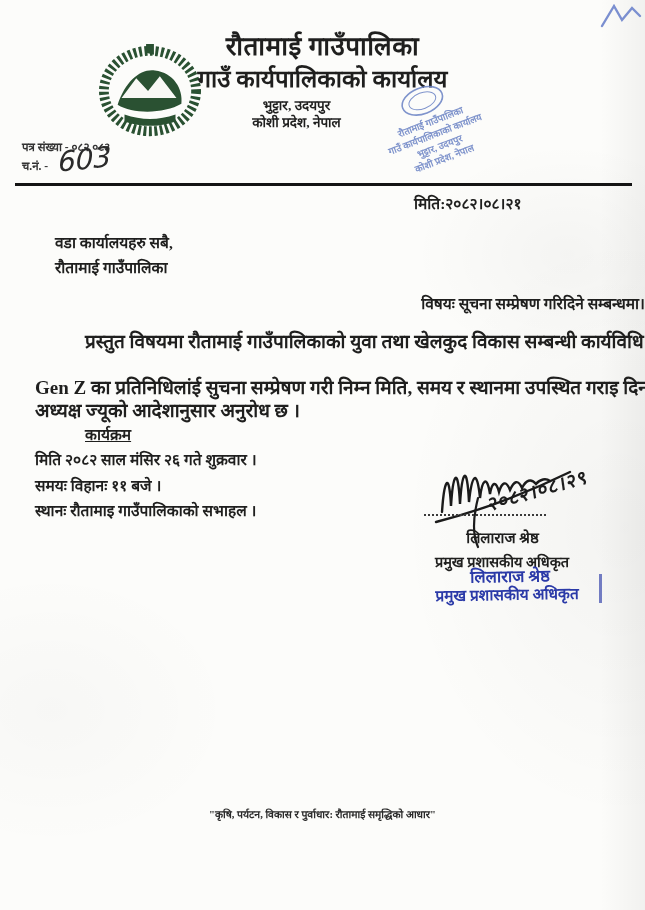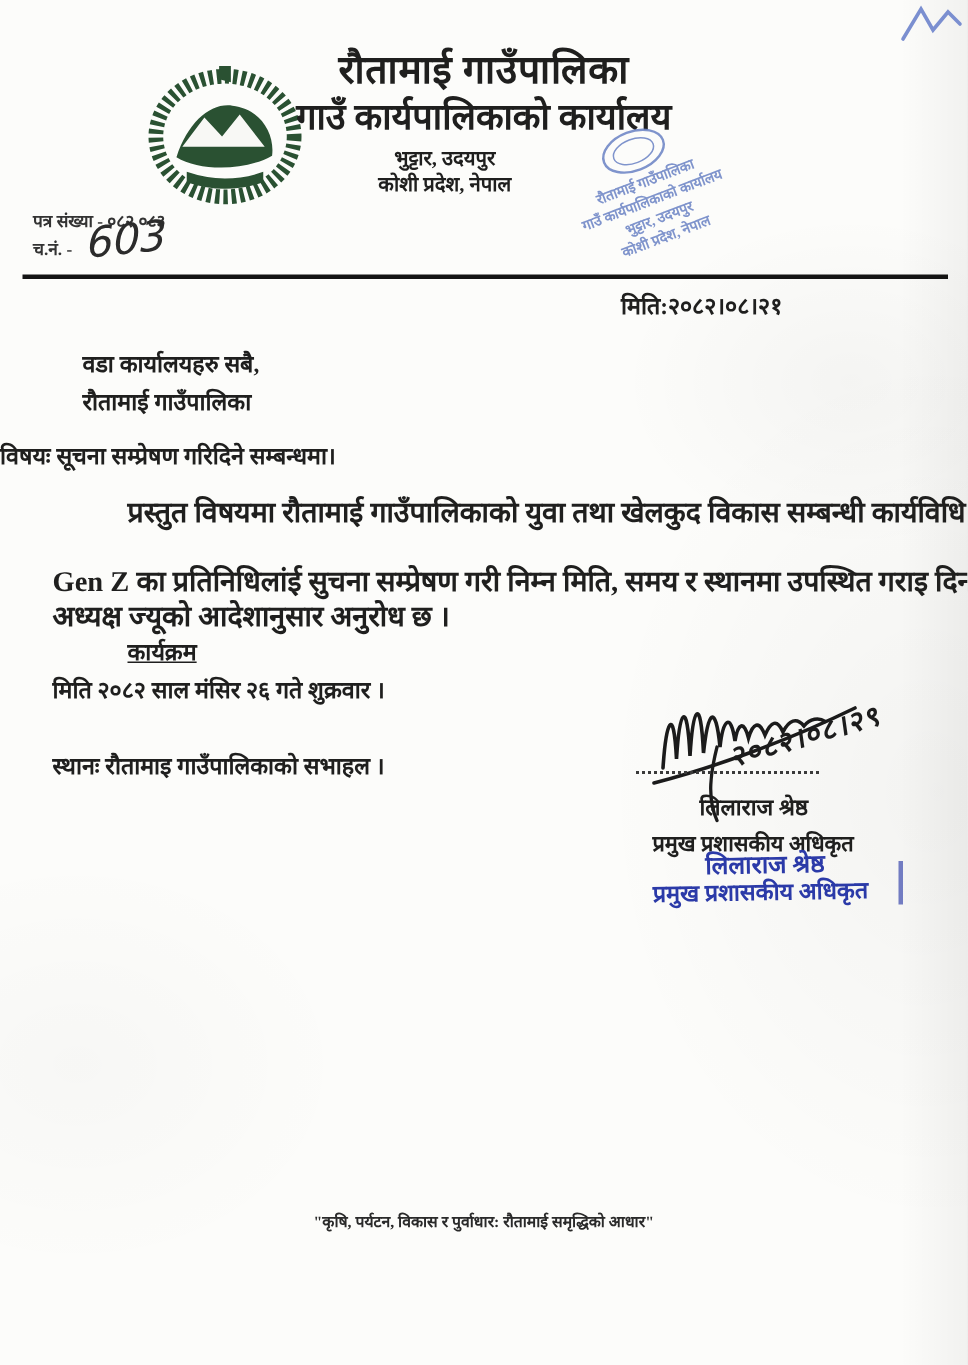--- a/index.html
+++ b/index.html
@@ -29,21 +29,21 @@
   .ref1{left:22px;top:139px;font-size:11.5px;font-weight:600;color:#333;text-align:center;}
   .ref2{left:22px;top:158px;font-size:11.5px;font-weight:600;color:#333;}
   .hw603{left:58px;top:143px;font-size:28px;color:#2b2b2b;font-style:italic;
     font-family:"DejaVu Sans",sans-serif;transform:rotate(-6deg) skewX(-6deg);font-weight:500;}
   .rule{left:15px;top:183px;width:617px;height:3px;background:#141414;}
   .date{left:414px;top:192px;font-size:15.5px;font-weight:600;}
   
   .rcpt1{left:55px;top:231px;font-size:15.5px;font-weight:600;}
   .rcpt2{left:55px;top:256px;font-size:15.5px;font-weight:600;}
   
-  .subject{left:0;top:292px;width:645px;text-align:left;font-size:15.5px;font-weight:bold;}
+  .subject{left:0;top:292px;width:645px;text-align:right;font-size:15.5px;font-weight:bold;}
   
   .bline{left:35px;width:583px;font-size:19px;font-weight:600;height:23px;
     text-align:justify;text-align-last:justify;white-space:nowrap;}
   .bl1{top:328px;padding-left:50px;width:533px;}
   .bl2{top:351px;}
   .bl3{top:374px;}
   .bl4{top:397px;text-align:left;text-align-last:left;}
   .prog-h{left:85px;top:423px;font-size:15.5px;font-weight:bold;text-decoration:underline;}
   .pl{left:35px;font-size:15.5px;font-weight:600;}
   .pl0{top:448px;} .pl1{top:474px;} .pl2{top:499px;}
@@ -115,20 +115,21 @@
   <div class="abs rcpt2">रौतामाई गाउँपालिका</div>
 
   <div class="abs subject">विषयः सूचना सम्प्रेषण गरिदिने सम्बन्धमा।</div>
 
   <div class="abs bline bl1">प्रस्तुत विषयमा रौतामाई गाउँपालिकाको युवा तथा खेलकुद विकास सम्बन्धी कार्यविधि</div>
   <div class="abs bline bl4">अध्यक्ष ज्यूको आदेशानुसार अनुरोध छ ।</div>
   <div class="abs bline bl3">Gen Z  का प्रतिनिधिलांई सुचना सम्प्रेषण गरी निम्न मिति, समय र स्थानमा उपस्थित गराइ दिन</div>
 
   <div class="abs prog-h">कार्यक्रम</div>
   <div class="abs pl pl0">मिति २०८२ साल मंसिर २६ गते शुक्रवार ।</div>
+  <div class="abs pl pl1">समयः विहानः ११ बजे ।</div>
   <div class="abs pl pl2">स्थानः रौतामाइ गाउँपालिकाको सभाहल ।</div>
 
   <svg class="abs sig-svg" width="160" height="100" viewBox="0 0 160 100">
     <path d="M12 62 C14 32 19 18 21 56 C23 24 28 14 30 54 C32 22 37 12 39 52 C42 24 47 18 50 48 C52 30 57 24 60 44 C62 32 66 30 69 42 C72 32 76 30 80 40 C84 31 88 29 92 38 C96 30 101 28 106 34 C110 29 116 28 120 31" fill="none" stroke="#1b1b1b" stroke-width="2.4" stroke-linecap="round"></path>
     <path d="M6 72 C45 62 95 44 140 22" fill="none" stroke="#1b1b1b" stroke-width="2.4" stroke-linecap="round"></path>
     <path d="M48 48 C44 64 41 82 48 97" fill="none" stroke="#1b1b1b" stroke-width="2.2" stroke-linecap="round"></path>
   </svg>
   <div class="abs sig-date">२०८२।०८।२९</div>
   <div class="abs dotline"></div>
   <div class="abs sig-name">लिलाराज श्रेष्ठ</div>

